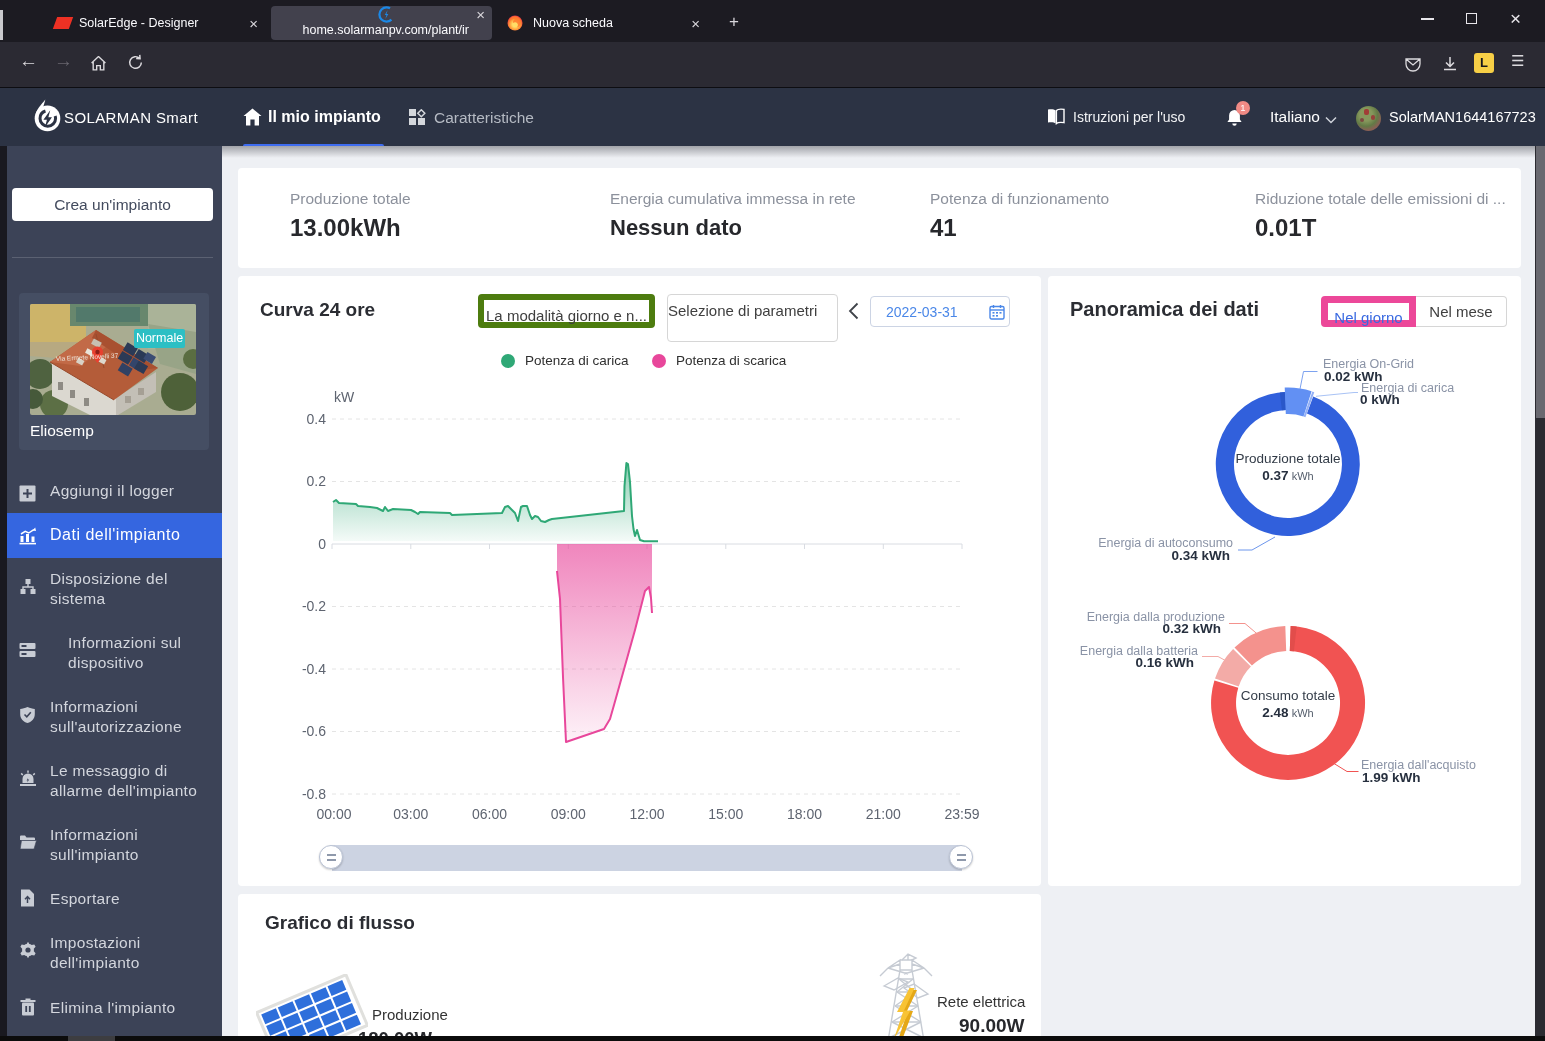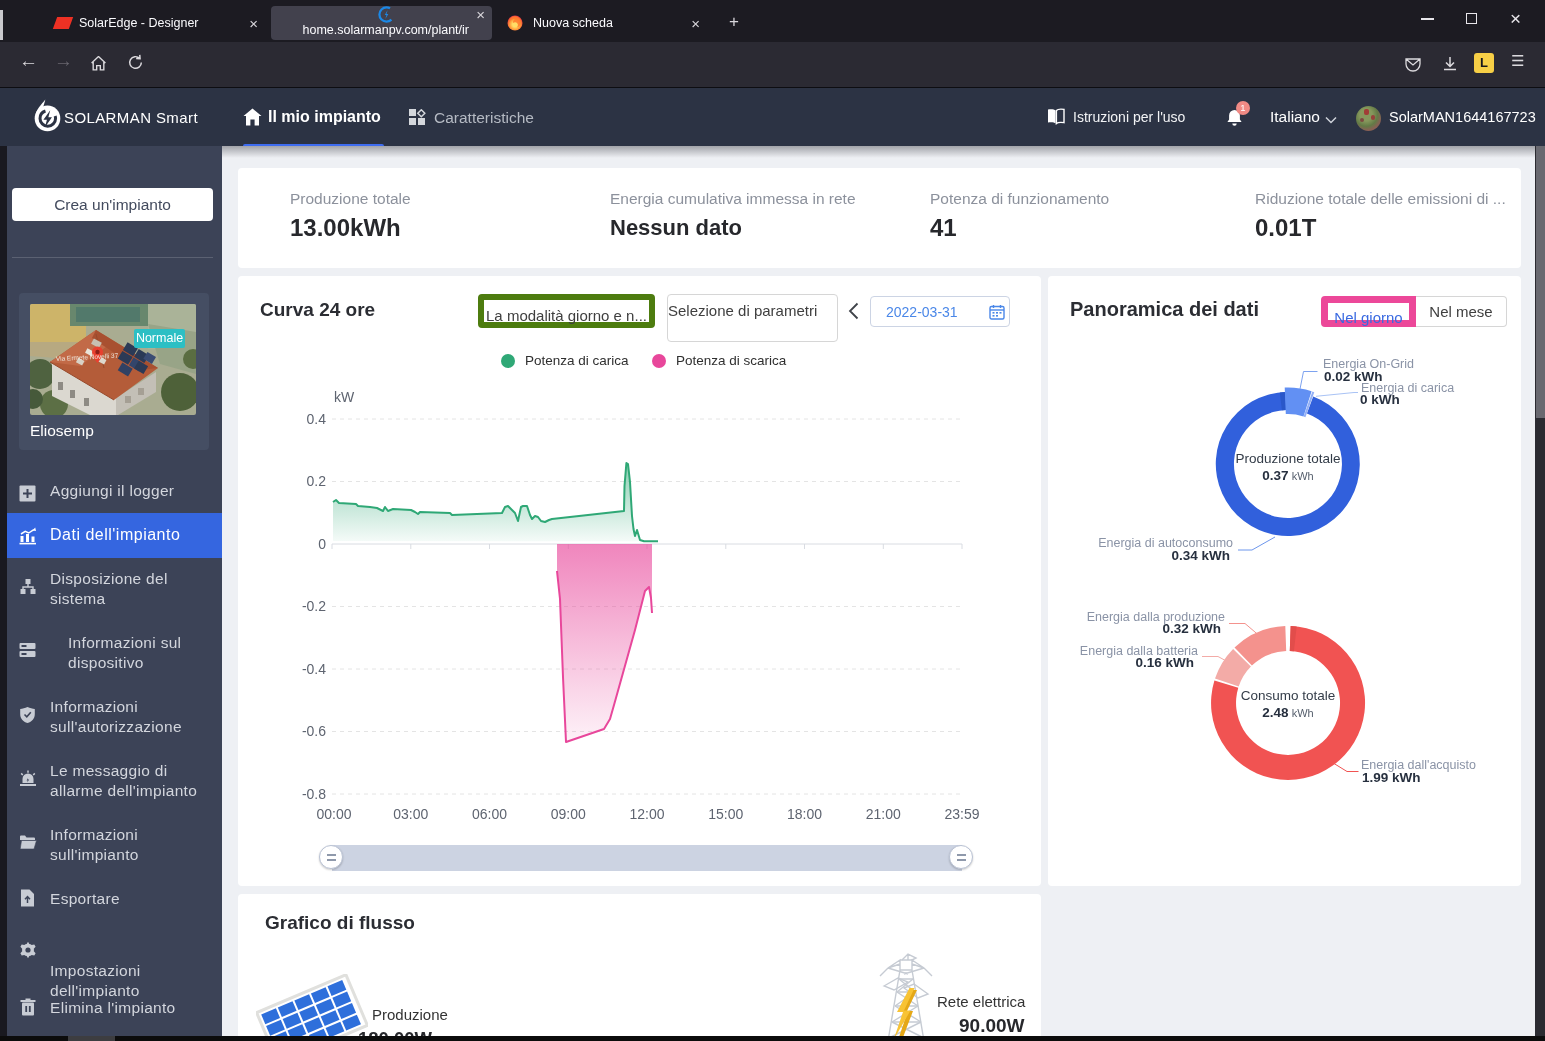--- a/index.html
+++ b/index.html
@@ -277,21 +277,21 @@
         </svg>
     </div>
     <div class="abs" style="left:43px;top:744px;font-size:15.5px;letter-spacing:0.3px;">Esportare</div>
 
     <div class="abs" style="left:12px;top:795px;">
       <svg width="18" height="18" viewBox="0 0 18 18">
           <path d="M9 0.8 l1.3 2.3 a6.3 6.3 0 0 1 2.4 1 l2.6 -0.7 l1.3 2.3 l-1.8 2 a6.6 6.6 0 0 1 0 2.6 l1.8 2 l-1.3 2.3 l-2.6 -0.7 a6.3 6.3 0 0 1 -2.4 1 L9 17.2 l-1.3 -2.3 a6.3 6.3 0 0 1 -2.4 -1 l-2.6 0.7 l-1.3 -2.3 l1.8 -2 a6.6 6.6 0 0 1 0 -2.6 l-1.8 -2 l1.3 -2.3 l2.6 0.7 a6.3 6.3 0 0 1 2.4 -1 Z" fill="#c8ccd4"></path>
           <circle cx="9" cy="9" r="2.6" fill="#3c4357"></circle>
         </svg>
     </div>
-    <div class="abs" style="left:43px;top:787px;font-size:15.5px;letter-spacing:0.3px;line-height:20px;margin-top:28px;">Impostazioni<br>dell'impianto</div>
+    <div class="abs" style="left:43px;top:787px;font-size:15.5px;letter-spacing:0.3px;line-height:20px;">Impostazioni<br>dell'impianto</div>
 
     <div class="abs" style="left:13px;top:852px;">
       <svg width="16" height="18" viewBox="0 0 16 18">
           <rect x="2" y="4.5" width="12" height="13" rx="1" fill="#c8ccd4"></rect>
           <rect x="0.5" y="2" width="15" height="2" fill="#c8ccd4"></rect>
           <rect x="5.5" y="0.5" width="5" height="1.8" fill="#c8ccd4"></rect>
           <rect x="5.3" y="8" width="1.8" height="6" fill="#3c4357"></rect>
           <rect x="8.9" y="8" width="1.8" height="6" fill="#3c4357"></rect>
         </svg>
     </div>

